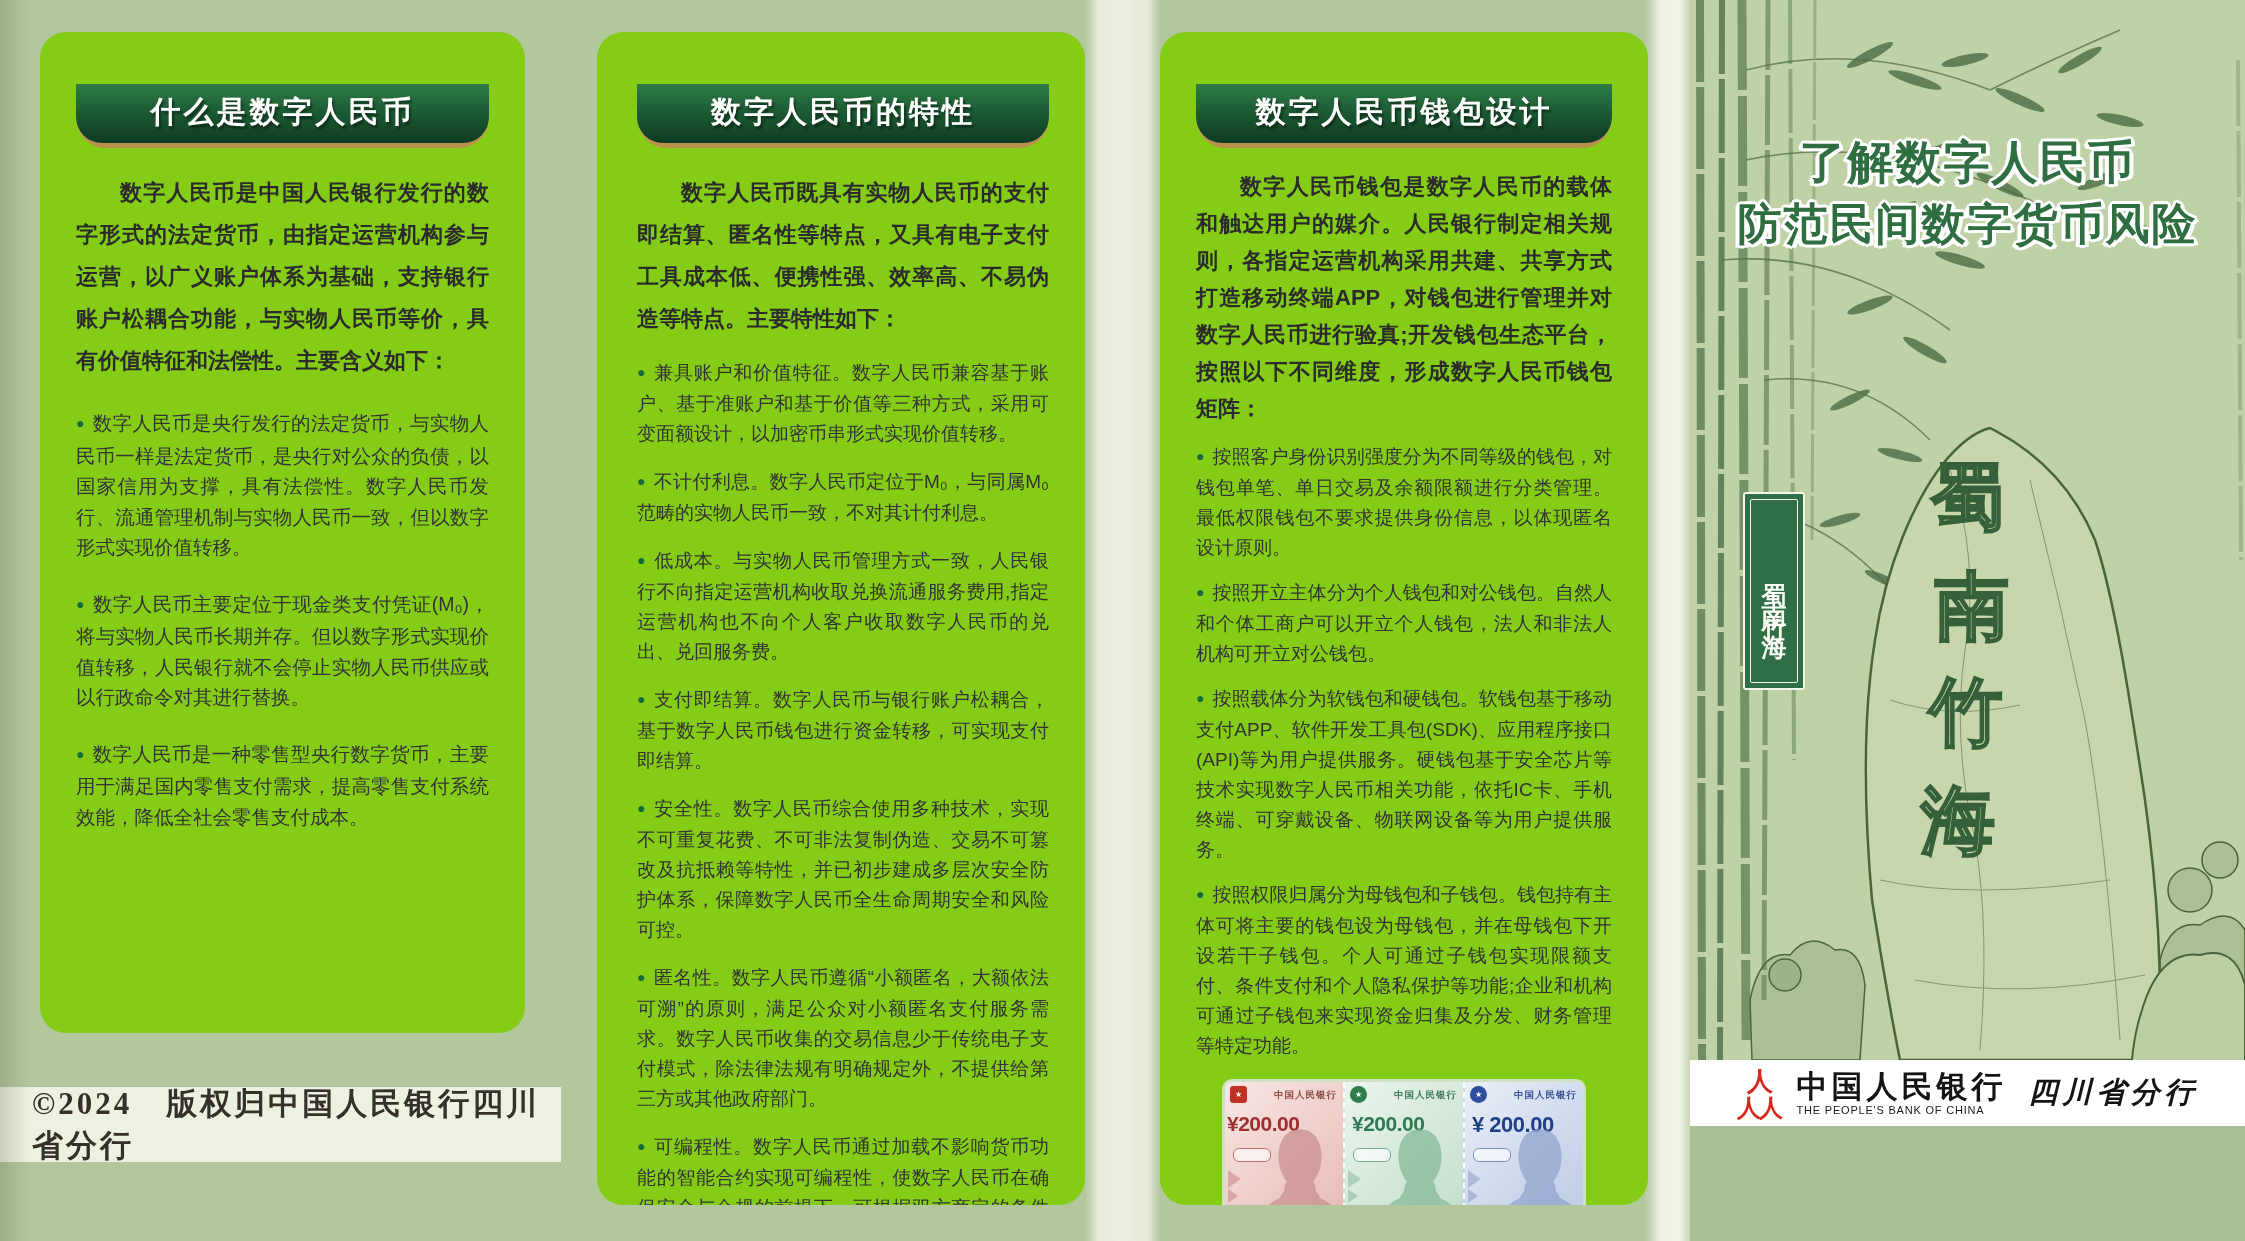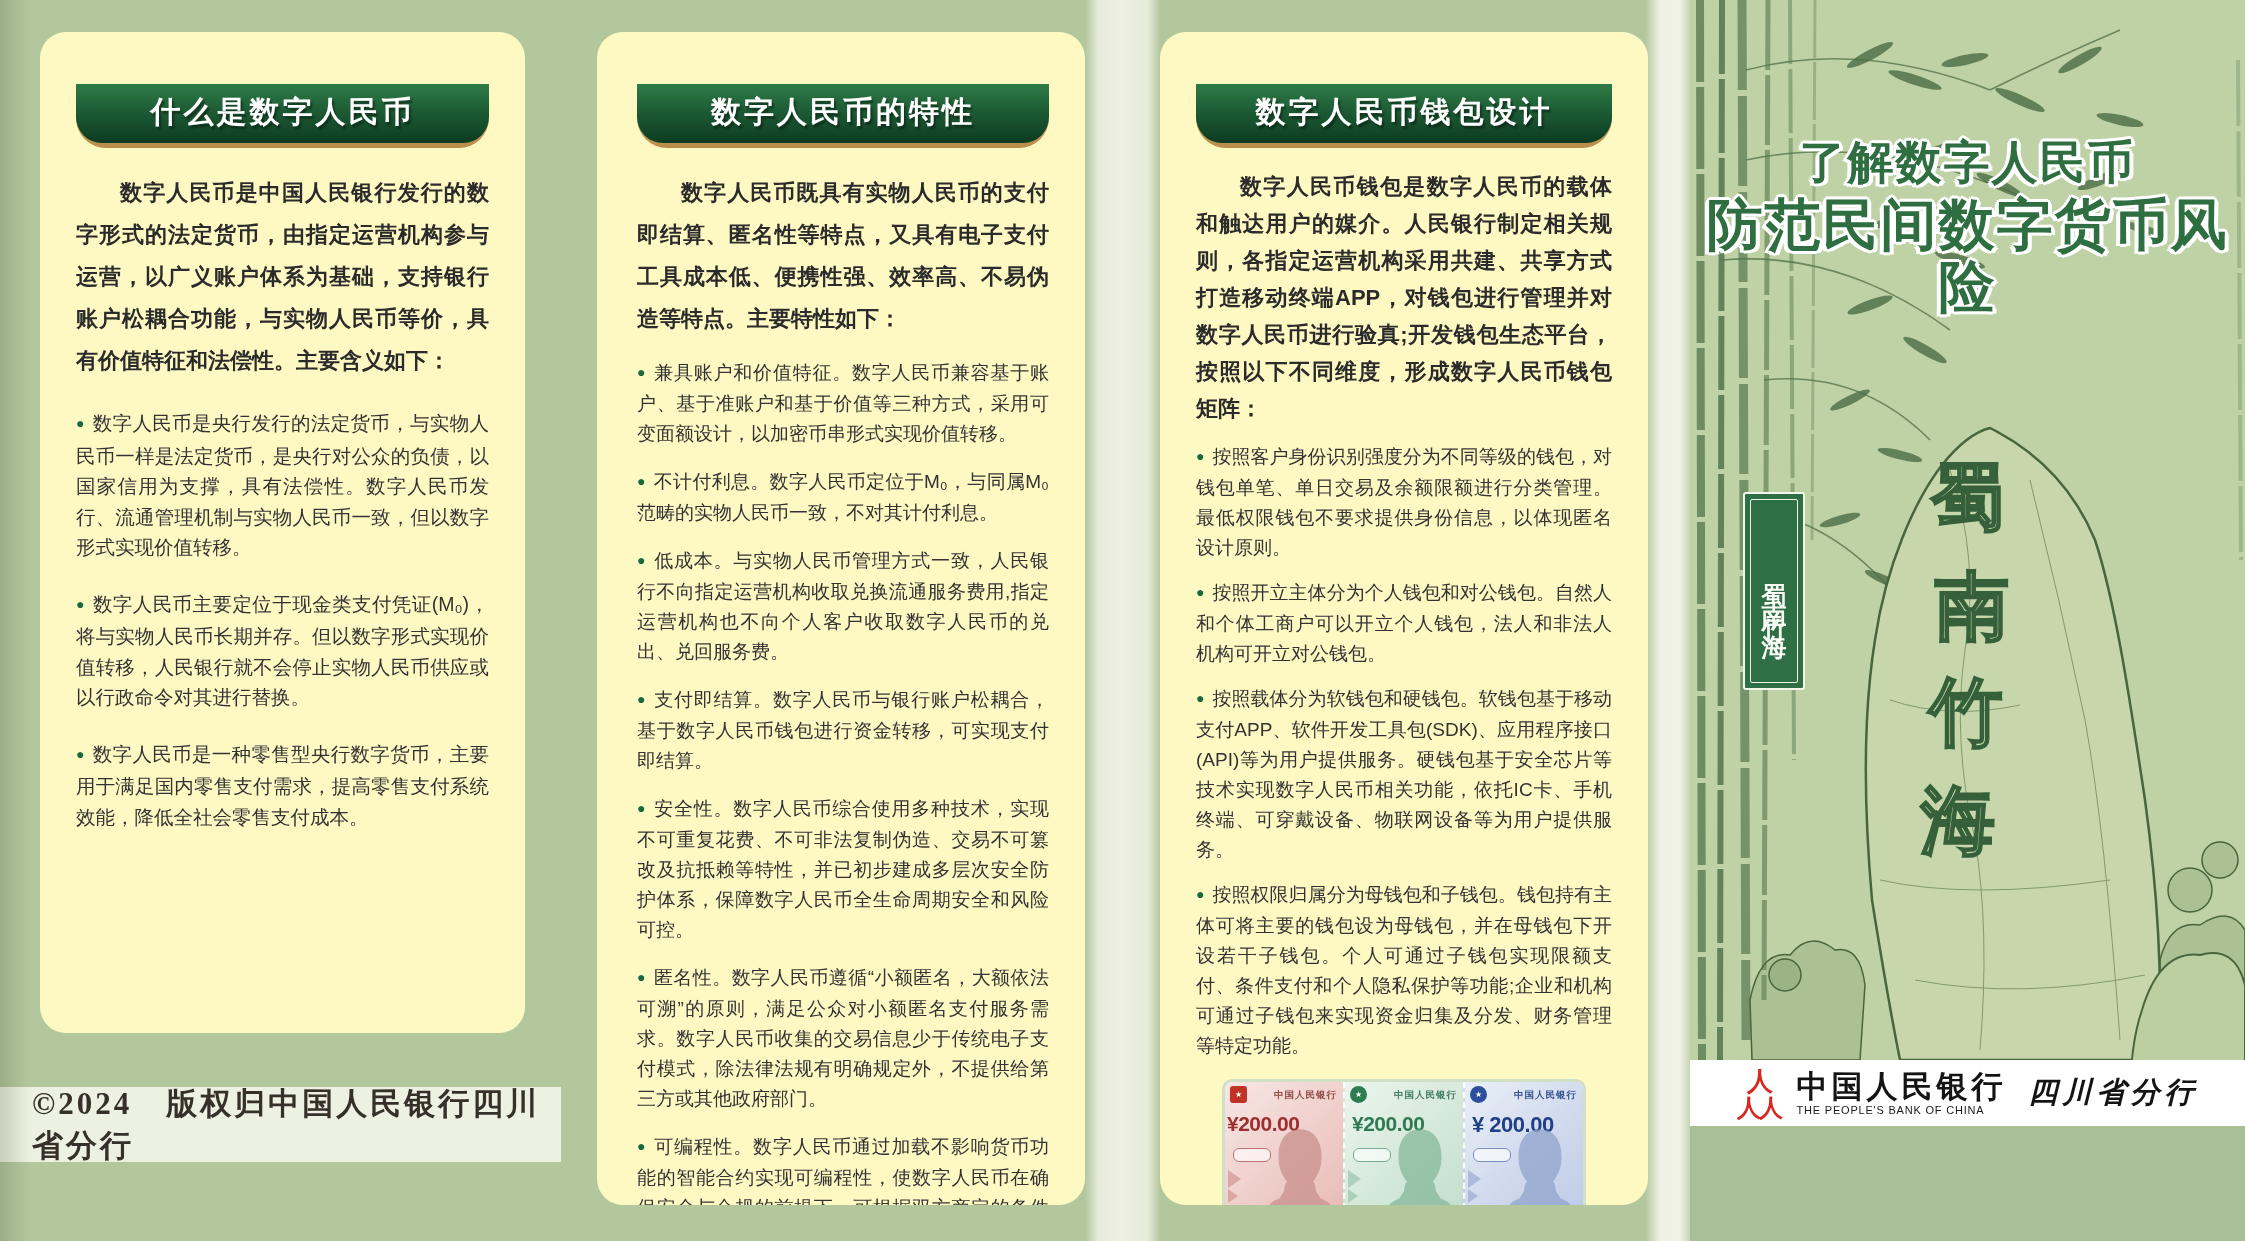--- a/index.html
+++ b/index.html
@@ -12,21 +12,21 @@
   .fold-strip{position:absolute;top:0;bottom:0;z-index:1;}
   .fold-strip.gutter-a{left:1085px;width:75px;
     background:linear-gradient(90deg,rgba(233,237,221,0) 0%,#e8ecdb 18%,#edf0e2 50%,#e6eada 84%,rgba(233,237,221,0) 100%);}
   .fold-strip.gutter-b{left:1645px;width:50px;
     background:linear-gradient(90deg,rgba(238,241,229,0) 0%,#eef1e4 30%,#f0f2e6 70%,rgba(238,241,229,0) 100%);}
   .edge-shade{position:absolute;left:0;top:0;bottom:0;width:30px;z-index:6;
     background:linear-gradient(90deg,rgba(62,74,40,.20),rgba(62,74,40,0));}
 
   
   .card{
-    position:absolute; top:32px; background:#fef9c3; border-radius:26px;
+    position:absolute; top:32px; background:#84cc16; border-radius:26px;
     z-index:2; overflow:hidden; padding:0 36px; box-sizing:border-box;
   }
   .card.c1{left:40px;  width:485px; height:1001px;}
   .card.c2{left:597px; width:488px; height:1173px;padding-left:40px;}
   .card.c3{left:1160px;width:488px; height:1173px;}
 
   .banner-wrap{
     margin:52px auto 0; width:calc(100% - 0px); max-width:416px;
     background:linear-gradient(180deg,#e2c285,#b98c4b);
     border-radius:0 0 30px 30px; padding-bottom:5px;
@@ -118,21 +118,21 @@
     position:absolute; left:1690px; top:0; width:555px; height:1241px;
     background:#bfd2a6; z-index:2; overflow:hidden;
   }
   .cover-art{position:absolute; left:0; top:0; z-index:1;}
   .cover-title{
     position:absolute; left:0; top:132px; width:100%; z-index:3; text-align:center;
     font-family:"Liberation Serif","DejaVu Serif",serif; font-weight:900;
     color:#2f6e40; line-height:62px; letter-spacing:2px;
   }
   .cover-title .t1{font-size:46px; display:block;}
-  .cover-title .t2{font-size:56px; display:block;}
+  .cover-title .t2{font-size:44px; display:block;}
   .cover-title .t1,.cover-title .t2{
     text-shadow:
       3px 0 0 #fff,-3px 0 0 #fff,0 3px 0 #fff,0 -3px 0 #fff,
       2px 2px 0 #fff,-2px 2px 0 #fff,2px -2px 0 #fff,-2px -2px 0 #fff,
       4px 2px 0 #fff,-4px 2px 0 #fff;
   }
   .plaque{
     position:absolute; left:53px; top:492px; width:62px; height:198px; z-index:4;
     background:#2e6f45; border:2px solid #f2f6e9; border-radius:3px;
     display:flex; align-items:center; justify-content:center; box-sizing:border-box;

